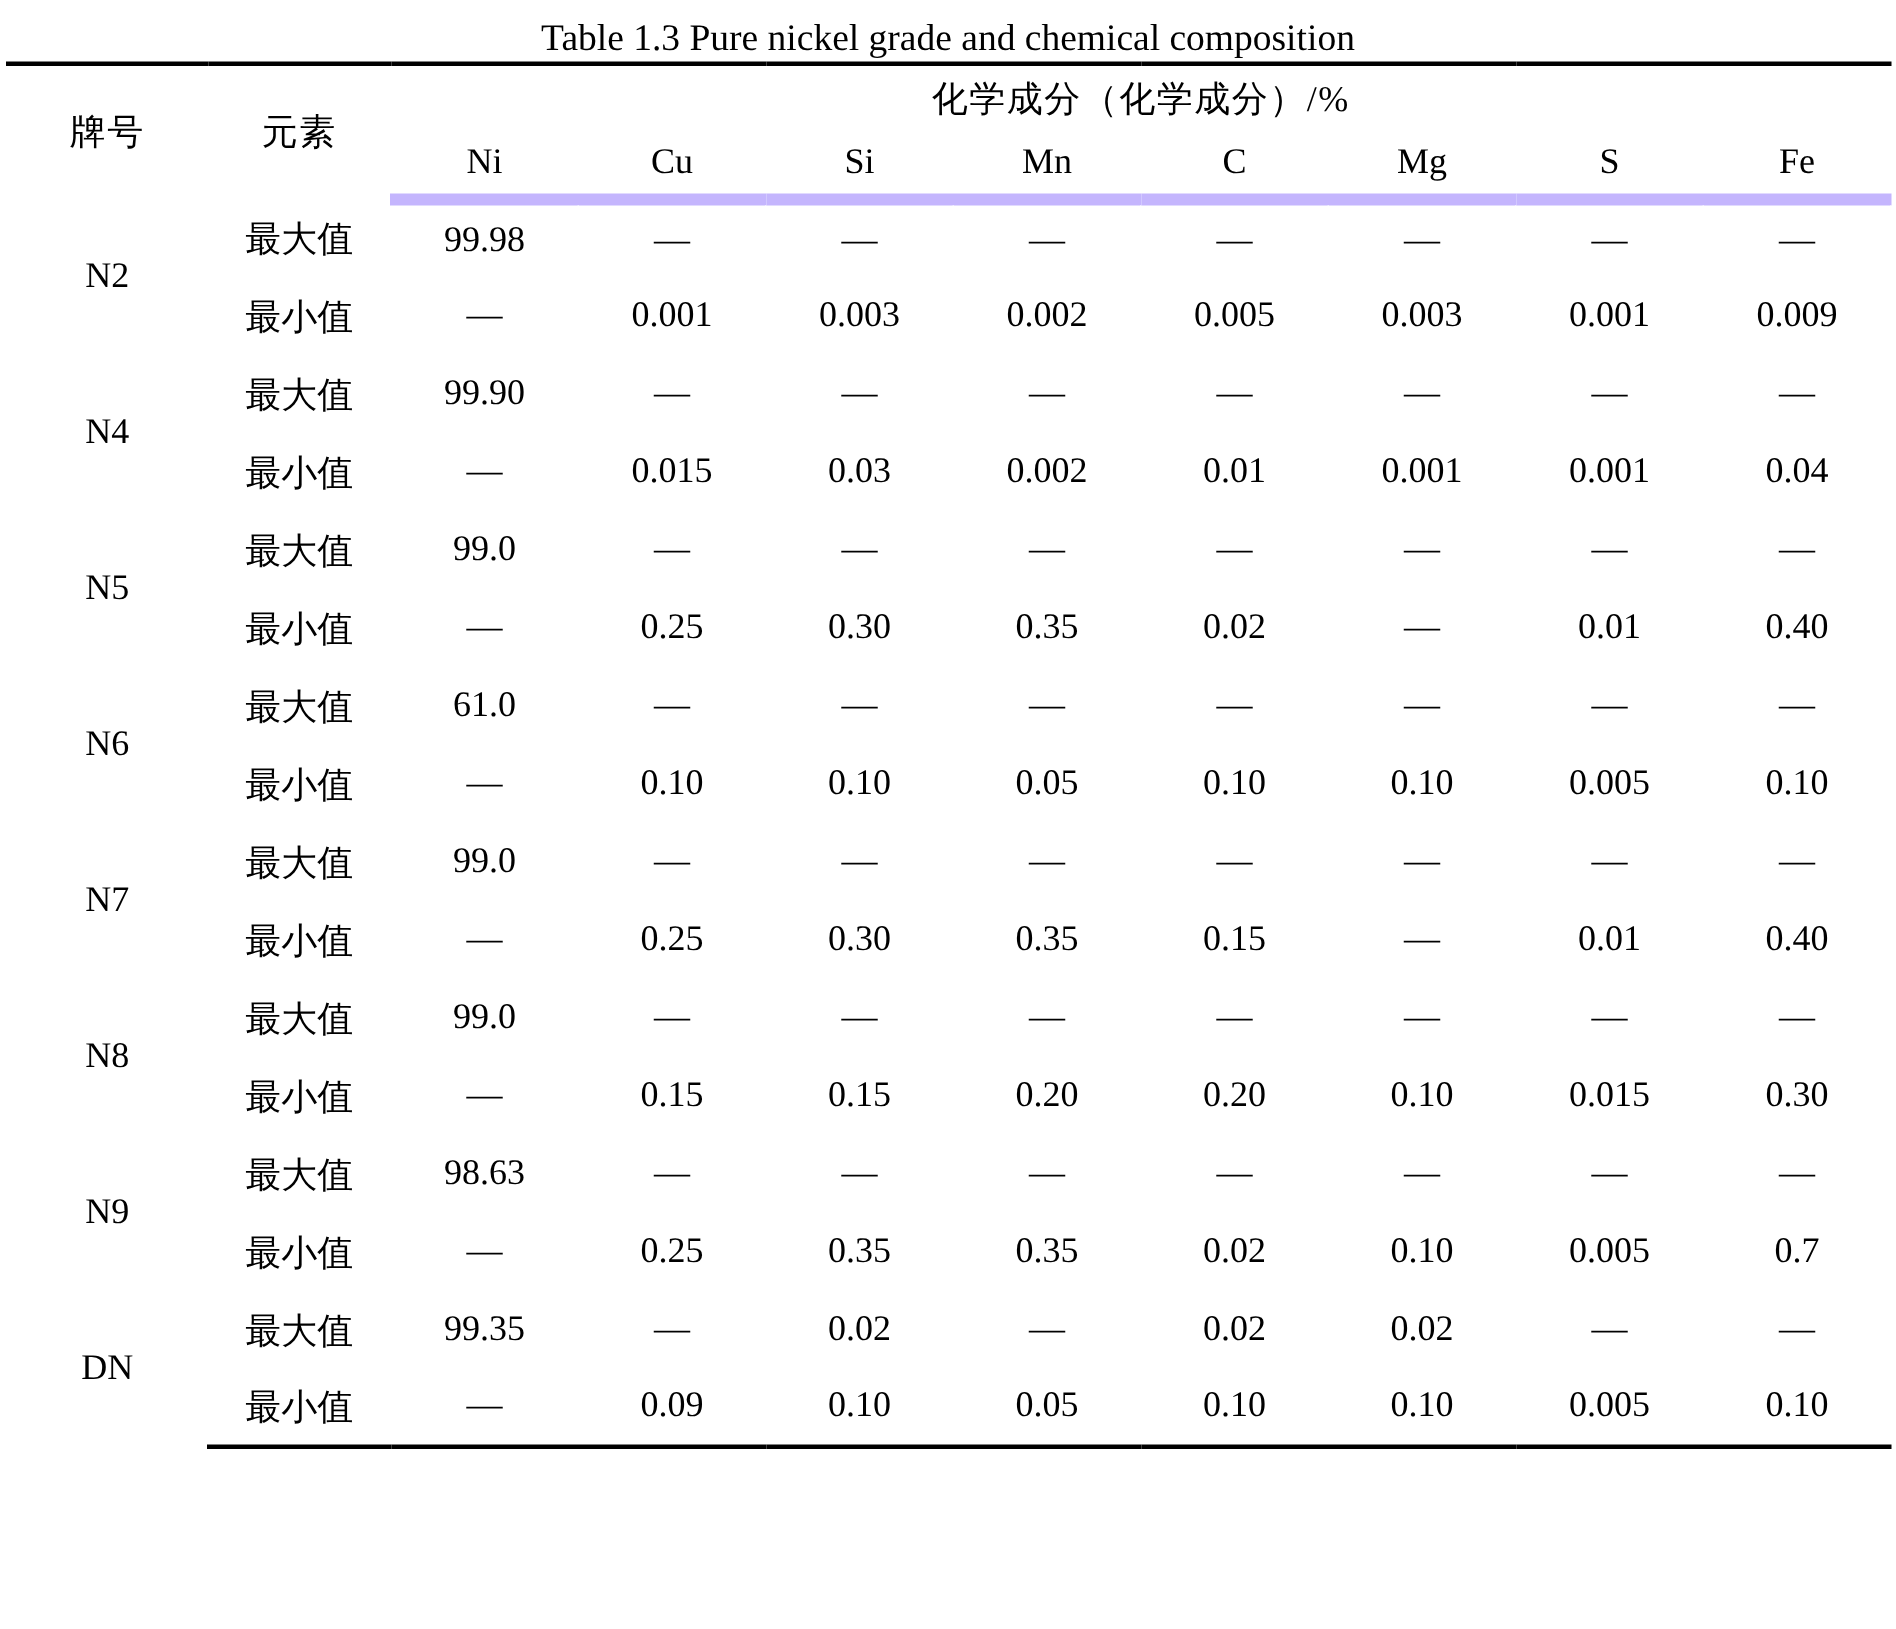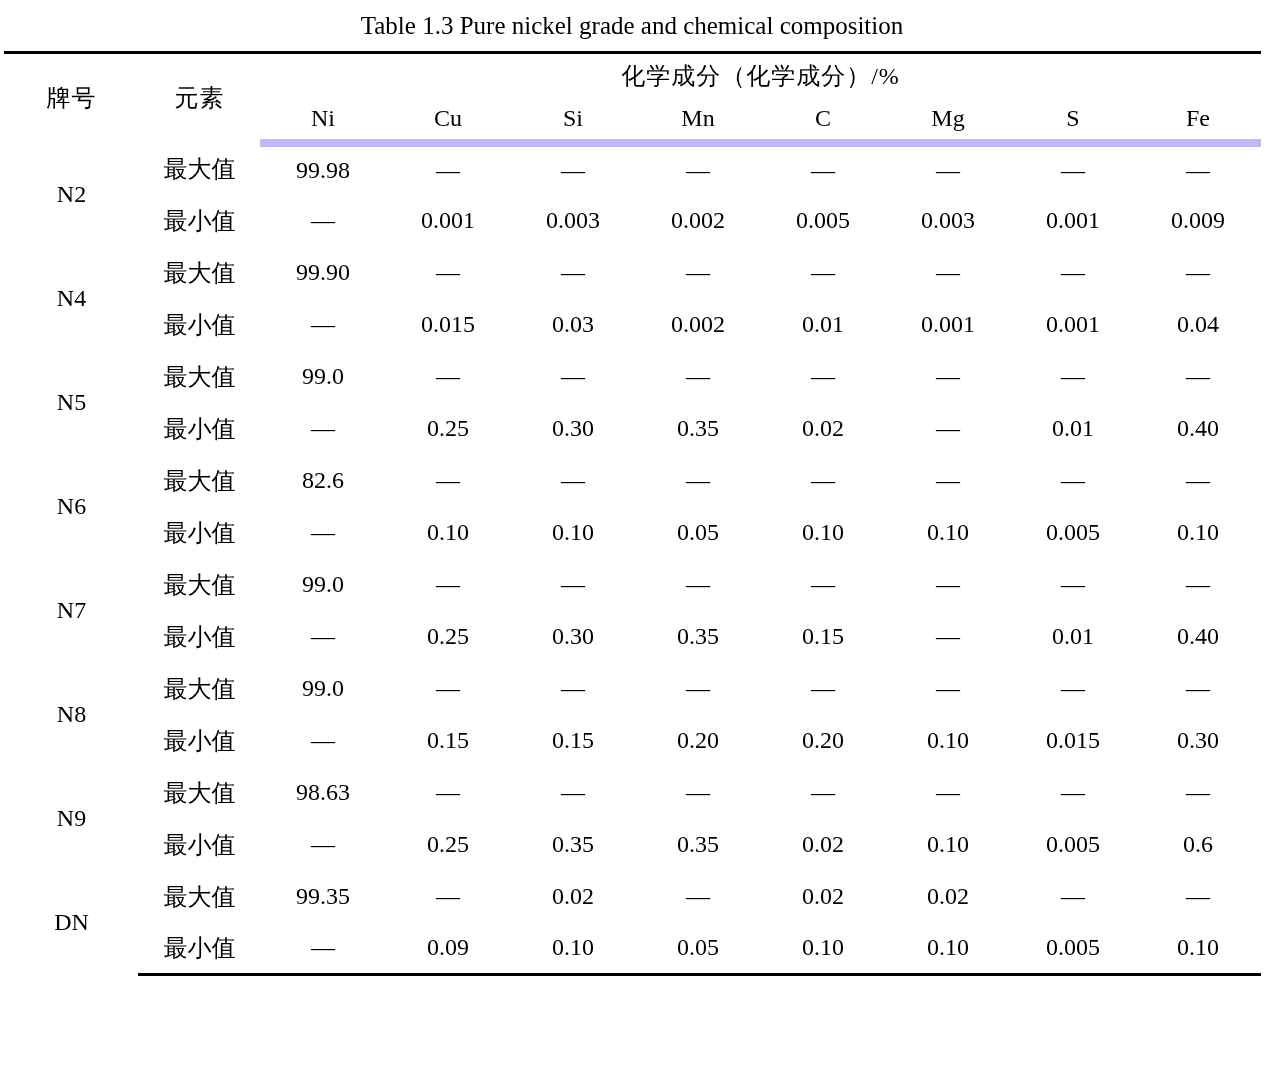--- a/index.html
+++ b/index.html
@@ -26,21 +26,20 @@
     font-size: 25px;
     line-height: 1.2;
     padding-top: 12px;
     letter-spacing: 1px;
   }
   .title-en {
     text-align: center;
     font-size: 25px;
     line-height: 1.2;
     padding-top: 11px;
-    padding-bottom: 10px;
   }
   table.data {
     width: 1256px;
     border-collapse: collapse;
     table-layout: fixed;
     font-size: 24px;
   }
   table.data td, table.data th {
     text-align: center;
     vertical-align: middle;
@@ -198,21 +197,21 @@
           <td class="vline">0.30</td>
           <td class="vline">0.35</td>
           <td class="vline">0.02</td>
           <td class="dash vline">—</td>
           <td class="vline">0.01</td>
           <td class="vline">0.40</td>
         </tr>
         <tr class="body-cell">
           <td rowspan="2" class="grade-cell">N6</td>
           <td class="kind-cell vline">最大值</td>
-          <td class="vline">82.6</td>
+          <td class="vline">61.0</td>
           <td class="dash vline">—</td>
           <td class="dash vline">—</td>
           <td class="dash vline">—</td>
           <td class="dash vline">—</td>
           <td class="dash vline">—</td>
           <td class="dash vline">—</td>
           <td class="dash vline">—</td>
         </tr>
         <tr class="body-cell ">
           <td class="kind-cell vline">最小值</td>
@@ -285,21 +284,21 @@
         </tr>
         <tr class="body-cell ">
           <td class="kind-cell vline">最小值</td>
           <td class="dash vline">—</td>
           <td class="vline">0.25</td>
           <td class="vline">0.35</td>
           <td class="vline">0.35</td>
           <td class="vline">0.02</td>
           <td class="vline">0.10</td>
           <td class="vline">0.005</td>
-          <td class="vline">0.6</td>
+          <td class="vline">0.7</td>
         </tr>
         <tr class="body-cell">
           <td rowspan="2" class="grade-cell">DN</td>
           <td class="kind-cell vline">最大值</td>
           <td class="vline">99.35</td>
           <td class="dash vline">—</td>
           <td class="vline">0.02</td>
           <td class="dash vline">—</td>
           <td class="vline">0.02</td>
           <td class="vline">0.02</td>

